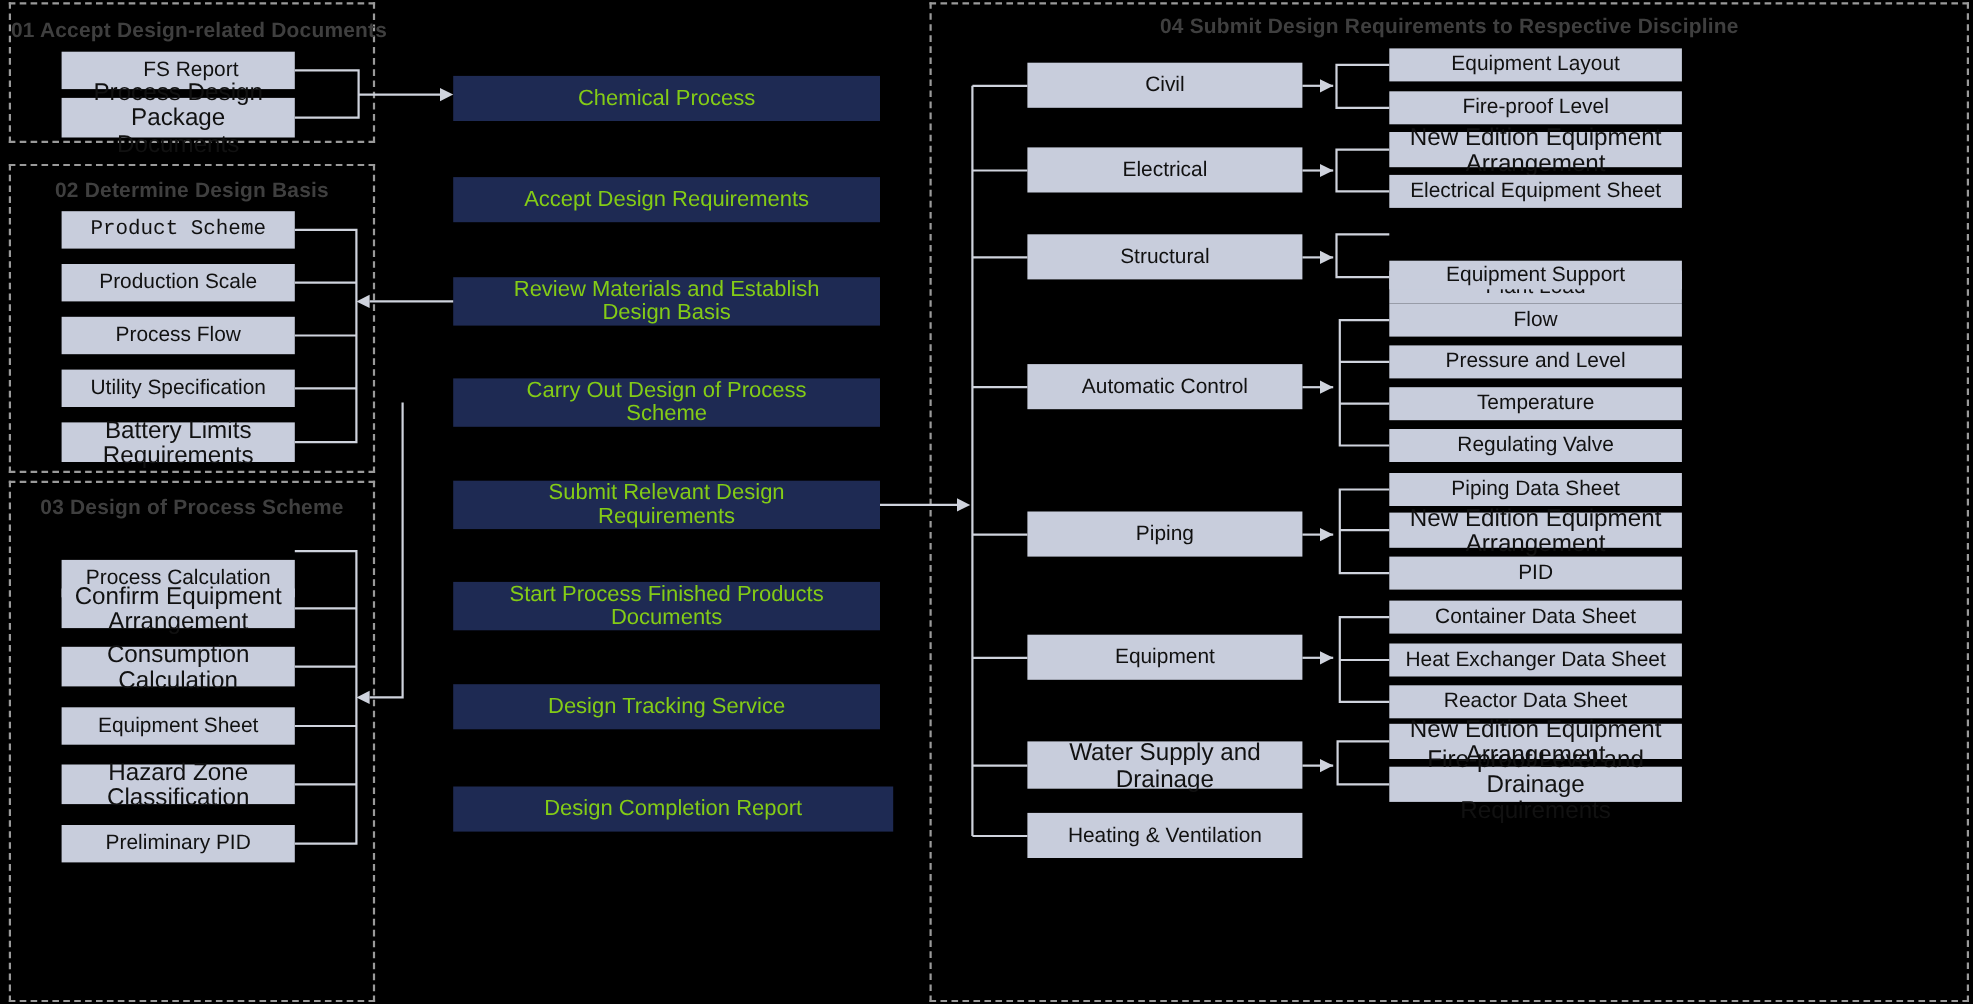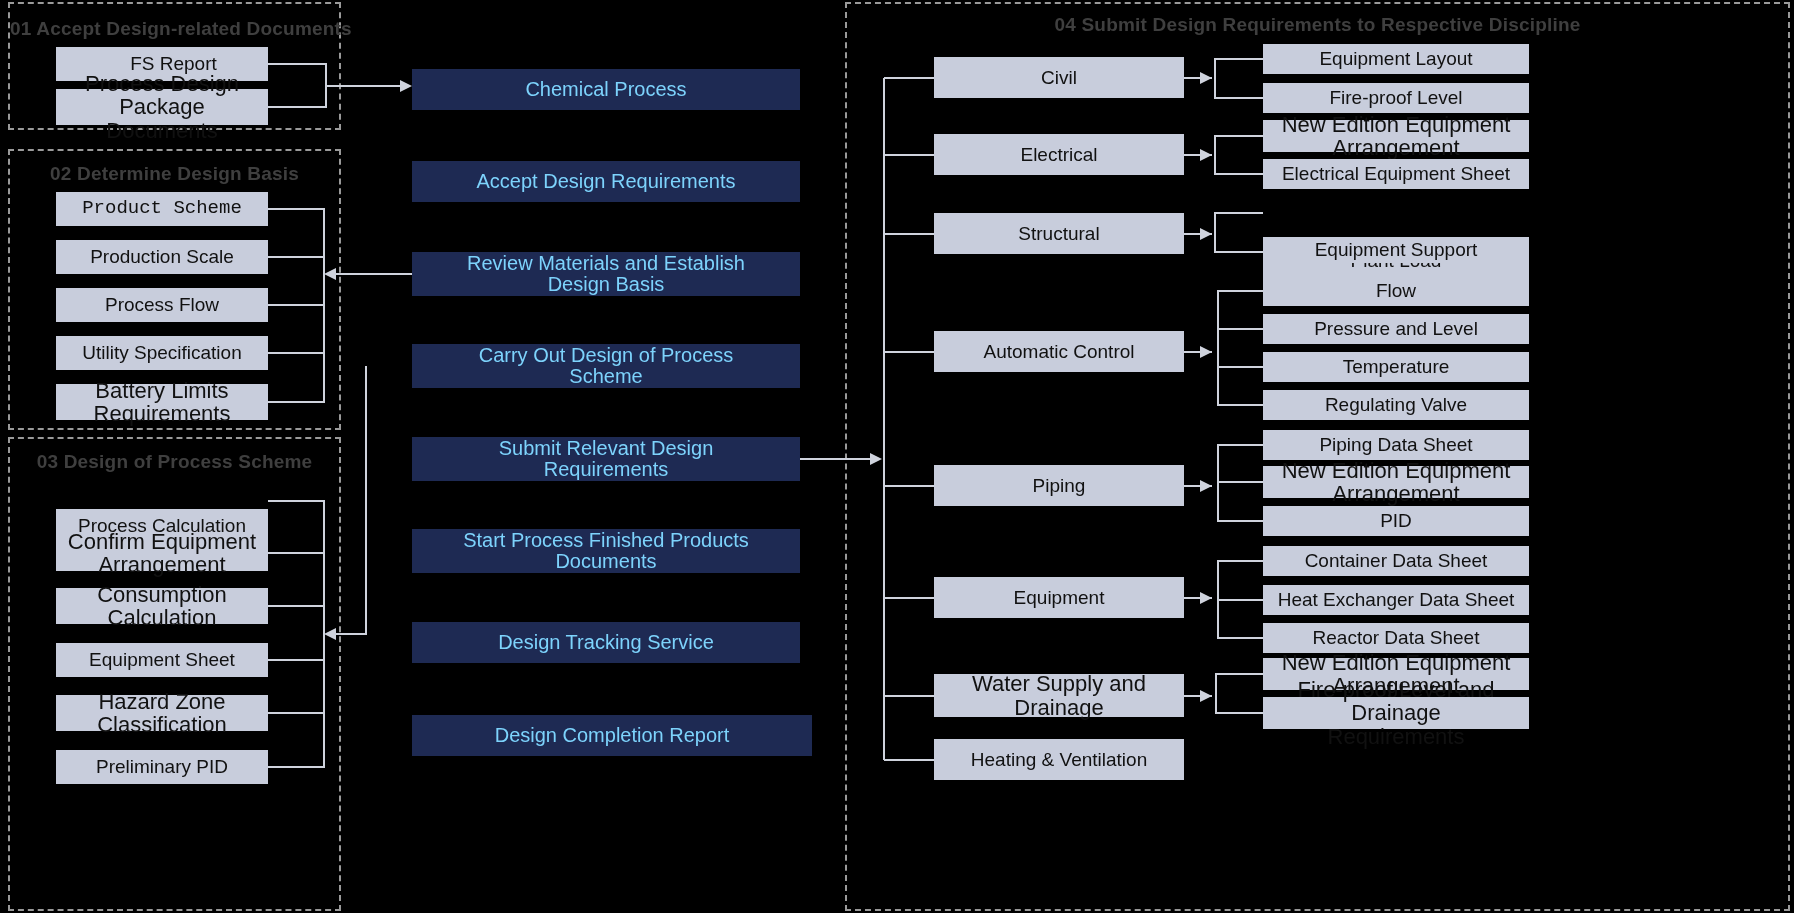--- a/index.html
+++ b/index.html
@@ -39,21 +39,21 @@
     padding:0 6px;
   }
   .box.grey{
     background:#c8cddc;
     color:#111;
     font-size:19px;
   }
   .box.grey.small{font-size:22px;}
   .box.navy{
     background:#1e2a53;
-    color:#7dd3fc;
+    color:#84cc16;
     font-size:20px;
   }
 
   
   svg.wires{
     position:absolute;left:0;top:0;width:1794px;height:913px;
     pointer-events:none;
   }
   svg.wires line, svg.wires path{stroke:#cfd3dd;stroke-width:2;fill:none;}
   svg.wires polygon{fill:#cfd3dd;}

